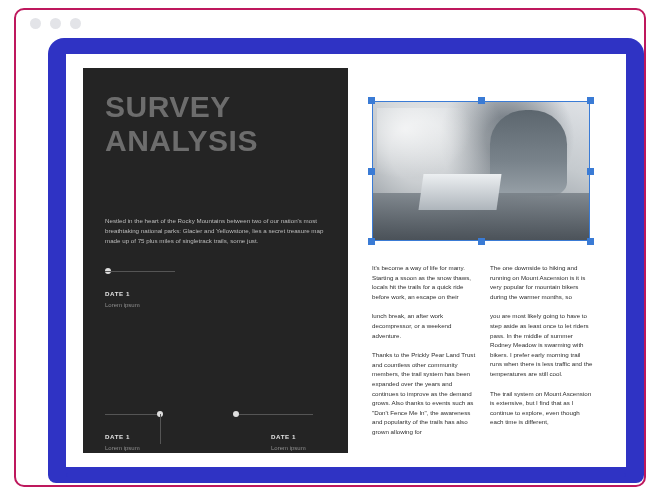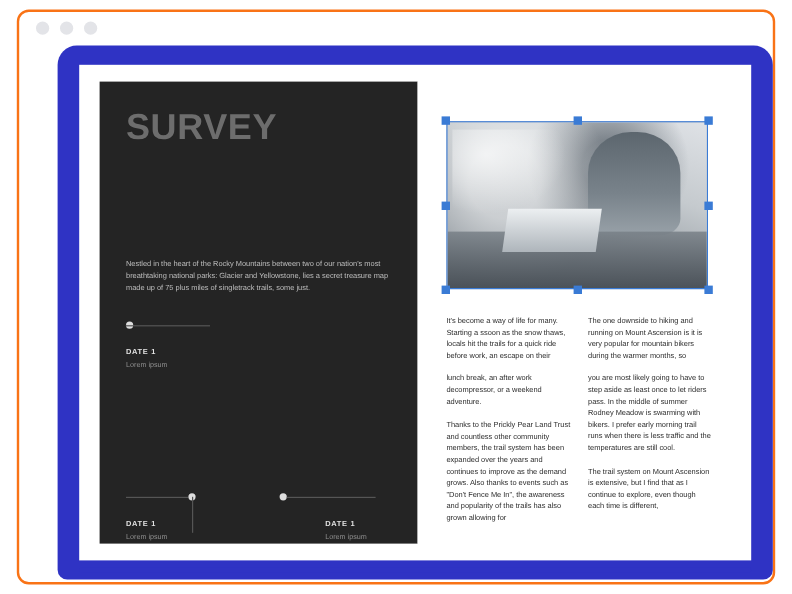--- a/index.html
+++ b/index.html
@@ -20,21 +20,21 @@
   }
 
   
   .app-window {
     position: absolute;
     left: 14px;
     top: 8px;
     width: 632px;
     height: 479px;
     background: #ffffff;
-    border: 2px solid #f97316;
+    border: 2px solid #be185d;
     border-radius: 10px;
     box-sizing: border-box;
   }
 
   .titlebar {
     position: absolute;
     left: 0;
     top: 0;
     width: 100%;
     height: 26px;
@@ -304,20 +304,21 @@
 
     <div class="device-frame">
       <div class="device-screen">
 
         <div class="spread">
 
           <div class="page-left">
 
             <div class="title-block">
               <div class="title-line">SURVEY</div>
+              <div class="title-line">ANALYSIS</div>
             </div>
 
             <div class="intro-text">Nestled in the heart of the Rocky Mountains between two of our nation's most breathtaking national parks: Glacier and Yellowstone, lies a secret treasure map made up of 75 plus miles of singletrack trails, some just.</div>
 
             <div class="tl tl-a">
               <span class="tl-node"></span>
               <span class="tl-rule"></span>
               <span class="tl-text">
                 <span class="tl-label">DATE 1</span>
                 <div class="tl-sub">Lorem ipsum</div>

